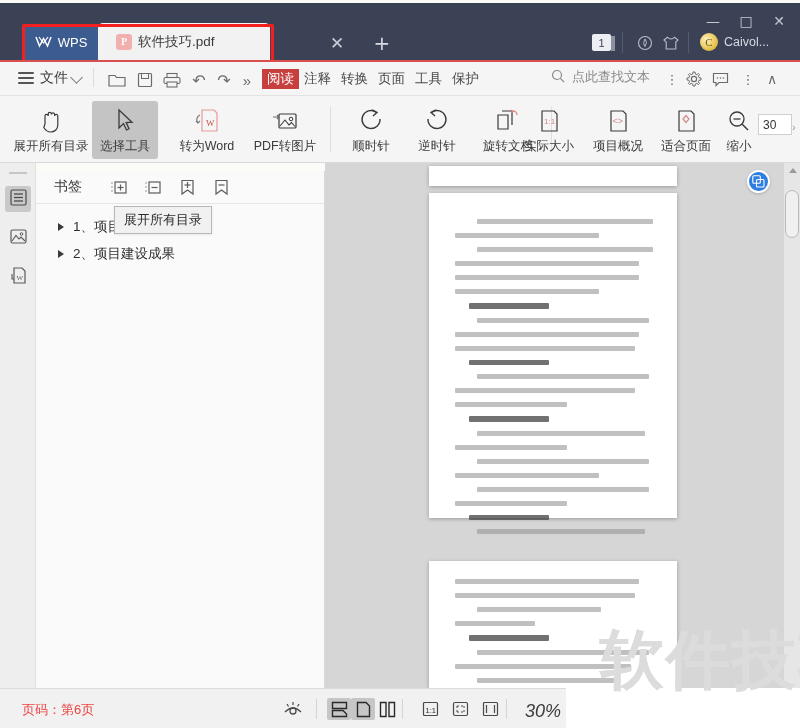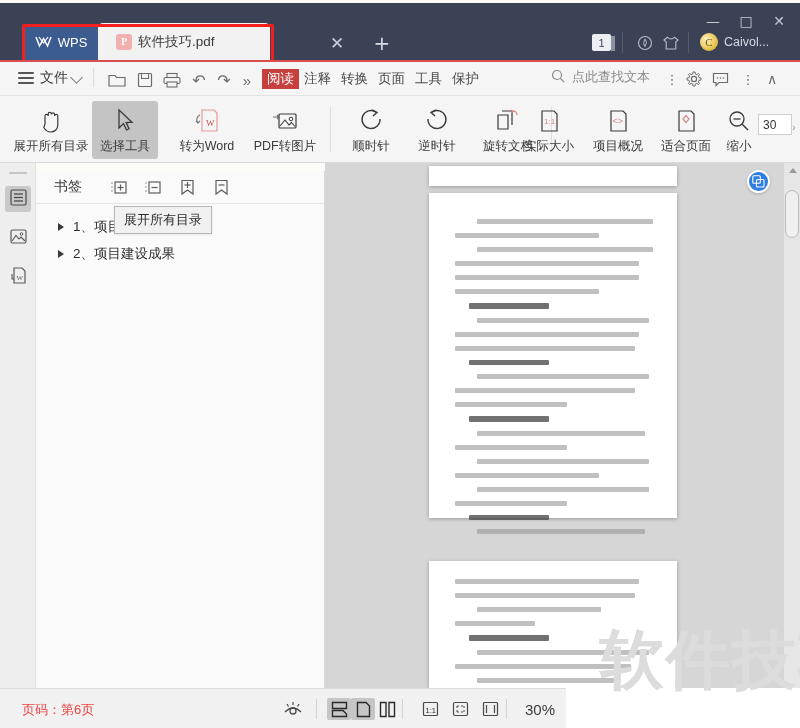--- a/index.html
+++ b/index.html
@@ -270,21 +270,21 @@
     background: #f1f1f1; border-top: 1px solid #dcdcdc;
   }
   .sb-page { position: absolute; left: 22px; top: 701px; font-size: 13px; color: #ef4444; }
   .sb-ico {
     position: absolute; top: 698px; width: 24px; height: 22px;
     display: flex; align-items: center; justify-content: center; color: #4a4a4a;
     border-radius: 2px;
   }
   .sb-ico.on { background: #c6c6c6; }
   .sb-sep { position: absolute; top: 699px; width: 1px; height: 20px; background: #d4d4d4; }
-  .sb-zoom { position: absolute; left: 525px; top: 701px; font-size: 15px; color: #3b3b3b; }
+  .sb-zoom { position: absolute; left: 525px; top: 701px; font-size: 18px; color: #3b3b3b; font-style: italic; }
   .sb-bg-right { position: absolute; left: 566px; top: 688px; width: 234px; height: 40px; background:#fff; }
 </style>
 </head>
 <body>
 
 <div id="app">
 
   <div class="titlebar">
 
     <div class="tabstrip">

